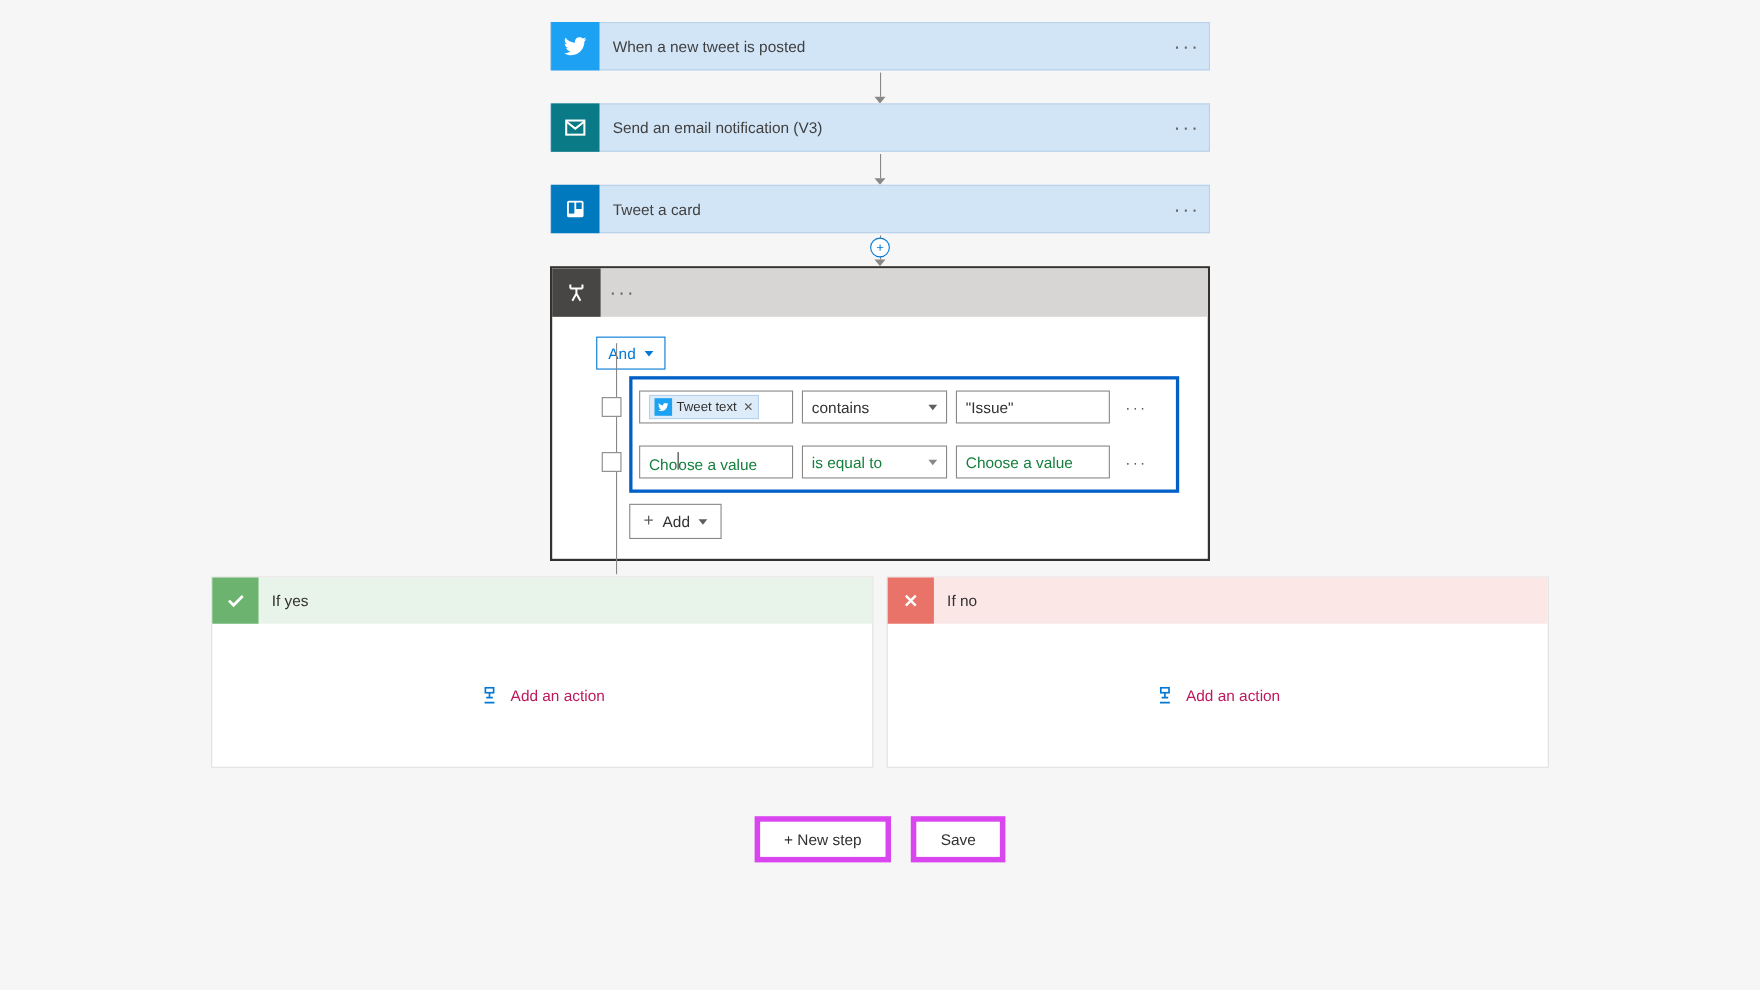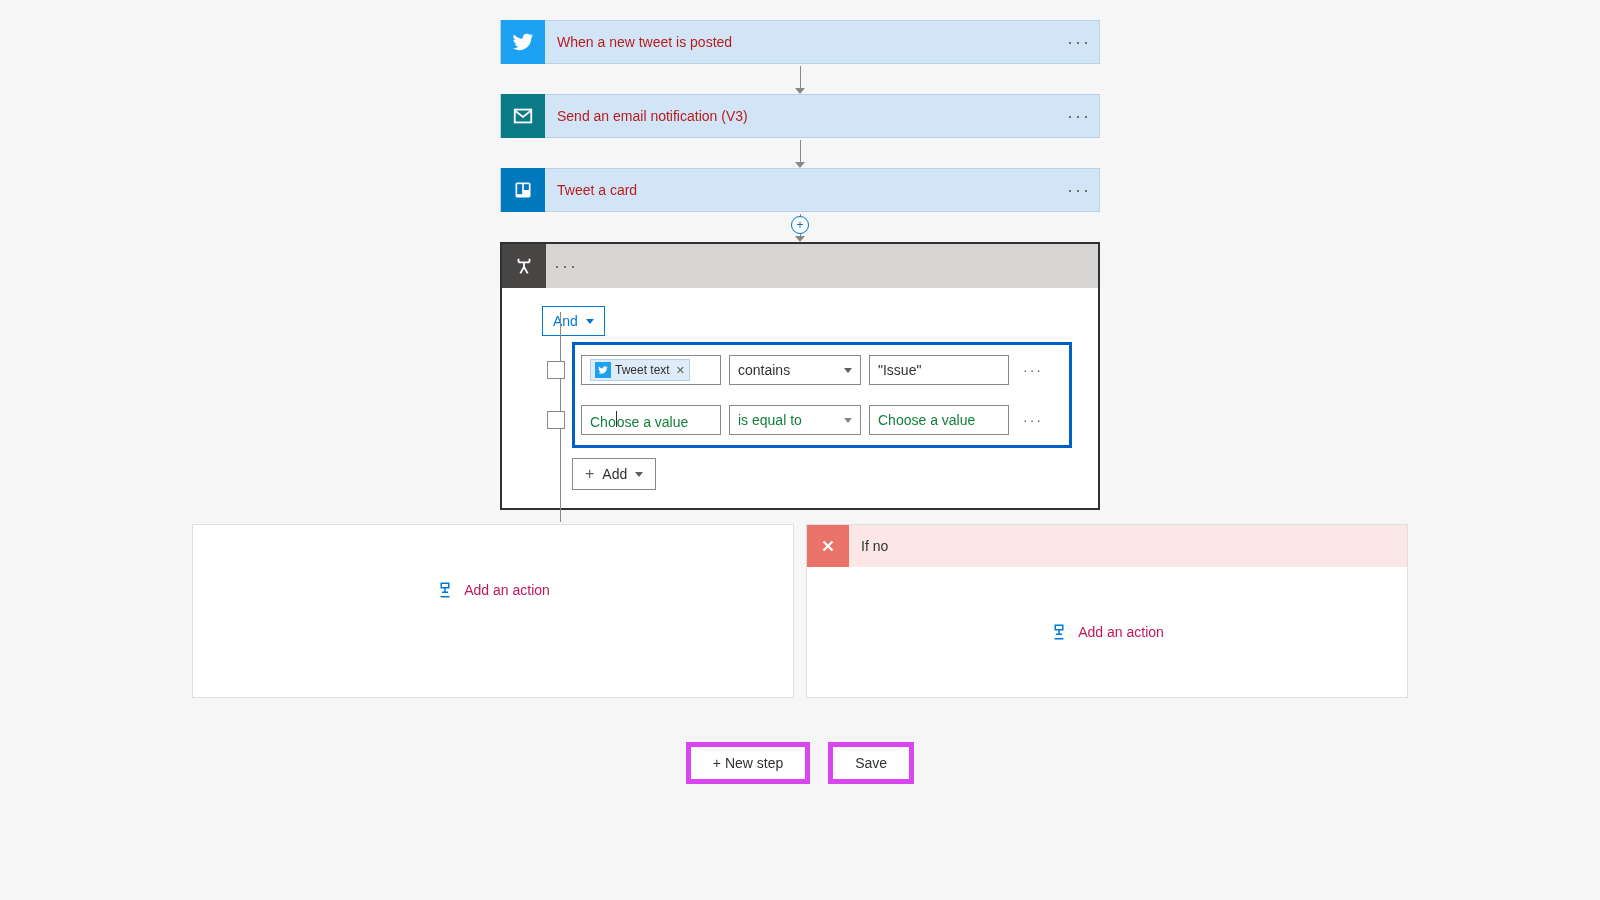--- a/index.html
+++ b/index.html
@@ -33,21 +33,21 @@
     width: 44px;
     height: 44px;
     display: flex;
     align-items: center;
     justify-content: center;
     flex-shrink: 0;
   }
   .step-title {
     flex: 1;
     padding-left: 12px;
-    color: #b91c1c;
+    color: #404040;
   }
   .ellipsis {
     width: 40px;
     display: flex;
     justify-content: center;
     color: #605e5c;
     font-size: 18px;
     letter-spacing: 2px;
     cursor: pointer;
   }
@@ -364,20 +364,28 @@
       <div class="add-btn">
         <span class="plus">+</span>
         <span>Add</span>
         <span class="chev-down" style="color:#605e5c"></span>
       </div>
     </div>
   </div>
 
   <div class="branches">
     <div class="branch branch-yes">
+      <div class="branch-header">
+        <div class="branch-icon">
+          <svg width="20" height="20" viewBox="0 0 24 24" fill="none" stroke="#fff" stroke-width="3">
+              <path d="M5 12l5 5L20 7"></path>
+            </svg>
+        </div>
+        <div class="branch-title">If yes</div>
+      </div>
       <div class="branch-body">
         <div class="add-action">
           <span class="action-glyph">
             <svg width="18" height="18" viewBox="0 0 24 24" fill="none" stroke="#0078d4" stroke-width="2">
                 <rect x="7" y="3" width="10" height="6"></rect>
                 <path d="M12 9v6M6 21h12M8 15h8"></path>
               </svg>
           </span>
           <span>Add an action</span>
         </div>

